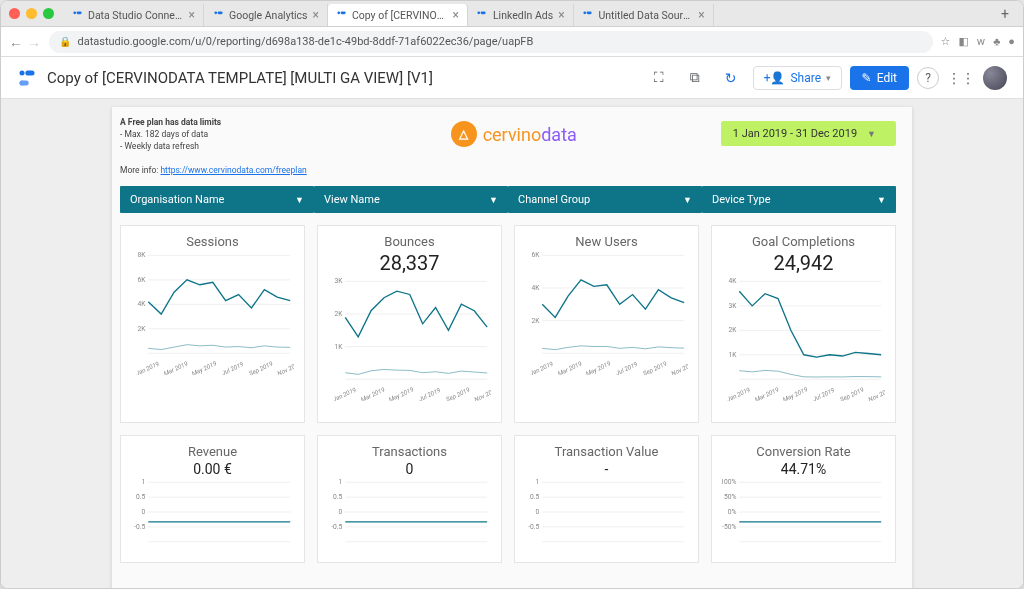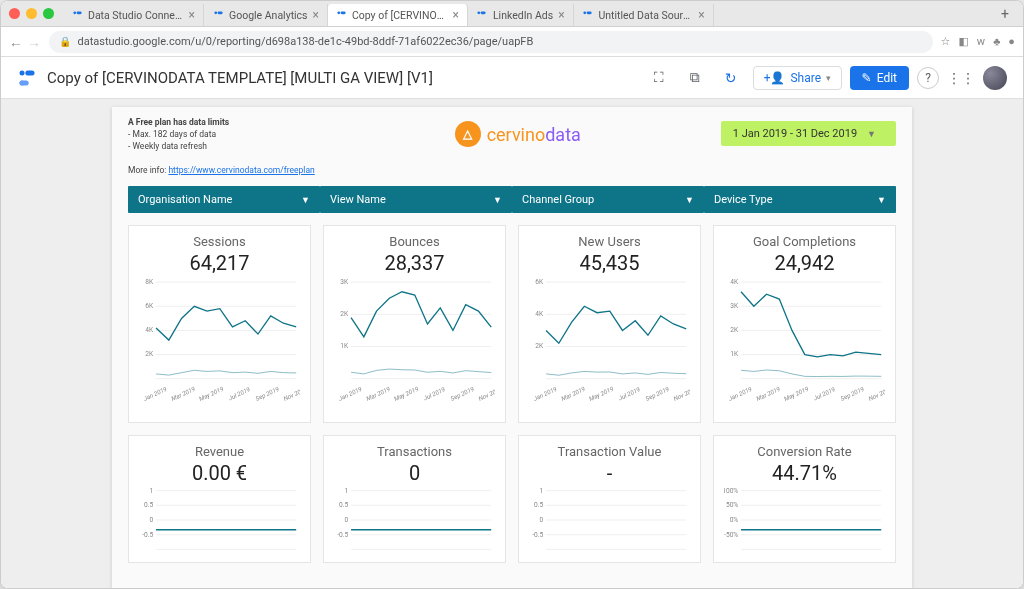--- a/index.html
+++ b/index.html
@@ -31,42 +31,42 @@
   .ds-logo { width:20px; height:20px; margin-right:10px; display:flex; align-items:center; }
   .doc-title{ font-size:15px; color:#333; font-weight:400; flex:1; }
   .hdr-actions{display:flex; align-items:center; gap:8px;}
   .icon-btn{ width:28px; height:28px; display:flex; align-items:center; justify-content:center; color:#5f6368; font-size:14px; border-radius:4px;}
   .share-btn{display:flex; align-items:center; gap:5px; border:1px solid #dadce0; border-radius:4px; padding:4px 10px; font-size:12px; color:#1a73e8;}
   .edit-btn{display:flex; align-items:center; gap:5px; background:#1a73e8; color:#fff; border-radius:4px; padding:5px 12px; font-size:12px;}
   .avatar{width:24px;height:24px;border-radius:50%; background: radial-gradient(circle at 30% 30%, #889, #445);}
 
   
   .report-scroll{ flex:1; overflow:auto; background:#eee; display:flex; justify-content:center; padding:8px 0 0 0;}
-  .report-page{ width:800px; background:#fafafa; box-shadow:0 1px 4px rgba(0,0,0,.15); padding:10px 16px 0 16px;}
+  .report-page{ width:800px; background:#fafafa; box-shadow:0 1px 4px rgba(0,0,0,.15); padding:10px 16px 0 8px;}
   .top-row{display:flex; justify-content:space-between; align-items:flex-start; margin-bottom:10px;}
   .plan-box{font-size:8.5px; color:#444; line-height:1.4; max-width:210px;}
   .plan-box b{font-weight:700;}
   .plan-box a{color:#1a73e8; text-decoration:underline;}
   .brand{display:flex; align-items:center; gap:6px; font-size:18px; margin-top:4px;}
   .brand-icon{width:26px;height:26px;border-radius:50%; background:#f7941e; display:inline-flex; align-items:center; justify-content:center; color:#fff; font-weight:700; font-size:12px;}
   .brand-text{color:#555;} .brand-text .c1{color:#f7941e;} .brand-text .c2{color:#8b5cf6;}
   .date-picker{ background:#bef264; border-radius:2px; padding:6px 20px 6px 12px; font-size:11px; color:#333; display:flex; align-items:center; gap:10px; margin-top:4px;}
   .date-picker .dd{color:#777; font-size:9px;}
 
   .filter-bar{display:flex; margin-bottom:12px;}
   .filter{flex:1; background:#0e7488; color:#fff; font-size:11px; padding:7px 10px; display:flex; align-items:center; justify-content:space-between; border-radius:1px;}
   .filter .dd{font-size:9px;}
 
   .card-grid{display:grid; grid-template-columns:repeat(4,1fr); gap:12px;}
   .card{background:#fff; border:1px solid #e5e5e5; padding:8px 10px 4px 10px;}
   .card.big{height:198px;}
   .card.small{height:128px;}
   .m-label{font-size:13px; color:#666; text-align:center;}
   .m-value{font-size:20px; font-weight:400; color:#222; text-align:center; margin-top:2px;}
-  .card.small .m-value{font-size:20px;}
+  .card.small .m-value{font-size:14px;}
   .spark-wrap{position:relative; height:126px;}
   .card.small .spark-wrap{height:70px;}
   svg.spark{width:100%; height:100%;}
   .gridline{stroke:#eee; stroke-width:1;}
   .series1{stroke:#0e7488; stroke-width:1.4; fill:none;}
   .series2{stroke:#0e7488; stroke-width:1; fill:none; opacity:.5;}
 </style>
 </head>
 <body>
 
@@ -215,21 +215,20 @@
           </div>
           <div class="filter">
             <span>Device Type</span>
             <span class="dd">▼</span>
           </div>
         </div>
 
       <div class="card-grid" id="big-cards">
           <div class="card big">
             <div class="m-label">Sessions</div>
-               <div class="m-value">64,217</div>
                <div class="spark-wrap"><svg class="spark" viewBox="0 0 170 126">
                 <line class="gridline" x1="18" x2="166" y1="4" y2="4"></line>
                 <text x="15" y="6" text-anchor="end" class="yaxis" style="font-size:7px;fill:#888">8K</text>
                 <line class="gridline" x1="18" x2="166" y1="29.5" y2="29.5"></line>
                 <text x="15" y="31.5" text-anchor="end" class="yaxis" style="font-size:7px;fill:#888">6K</text>
                 <line class="gridline" x1="18" x2="166" y1="55" y2="55"></line>
                 <text x="15" y="57" text-anchor="end" class="yaxis" style="font-size:7px;fill:#888">4K</text>
                 <line class="gridline" x1="18" x2="166" y1="80.5" y2="80.5"></line>
                 <text x="15" y="82.5" text-anchor="end" class="yaxis" style="font-size:7px;fill:#888">2K</text>
                 <line class="gridline" x1="18" x2="166" y1="106" y2="106"></line>
@@ -259,21 +258,20 @@
                 <text x="18" y="124" text-anchor="middle" transform="rotate(-25 18 124)" style="font-size:6.5px;fill:#888;font-style:italic">Jan 2019</text>
                 <text x="47.6" y="124" text-anchor="middle" transform="rotate(-25 47.6 124)" style="font-size:6.5px;fill:#888;font-style:italic">Mar 2019</text>
                 <text x="77.2" y="124" text-anchor="middle" transform="rotate(-25 77.2 124)" style="font-size:6.5px;fill:#888;font-style:italic">May 2019</text>
                 <text x="106.8" y="124" text-anchor="middle" transform="rotate(-25 106.8 124)" style="font-size:6.5px;fill:#888;font-style:italic">Jul 2019</text>
                 <text x="136.4" y="124" text-anchor="middle" transform="rotate(-25 136.4 124)" style="font-size:6.5px;fill:#888;font-style:italic">Sep 2019</text>
                 <text x="166" y="124" text-anchor="middle" transform="rotate(-25 166 124)" style="font-size:6.5px;fill:#888;font-style:italic">Nov 2019</text>
               </svg></div>
           </div>
           <div class="card big">
             <div class="m-label">New Users</div>
-               <div class="m-value">45,435</div>
                <div class="spark-wrap"><svg class="spark" viewBox="0 0 170 126">
                 <line class="gridline" x1="18" x2="166" y1="4" y2="4"></line>
                 <text x="15" y="6" text-anchor="end" class="yaxis" style="font-size:7px;fill:#888">6K</text>
                 <line class="gridline" x1="18" x2="166" y1="38" y2="38"></line>
                 <text x="15" y="40" text-anchor="end" class="yaxis" style="font-size:7px;fill:#888">4K</text>
                 <line class="gridline" x1="18" x2="166" y1="72" y2="72"></line>
                 <text x="15" y="74" text-anchor="end" class="yaxis" style="font-size:7px;fill:#888">2K</text>
                 <line class="gridline" x1="18" x2="166" y1="106" y2="106"></line>
                 <path class="series1" d="M18.0 55.0 L31.5 68.6 L44.9 46.5 L58.4 29.5 L71.8 36.3 L85.3 34.6 L98.7 55.0 L112.2 44.8 L125.6 60.1 L139.1 39.7 L152.5 48.2 L166.0 53.3 "></path>
                 <path class="series2" d="M18.0 100.9 L31.5 102.3 L44.9 99.9 L58.4 98.3 L71.8 99.0 L85.3 98.9 L98.7 100.9 L112.2 99.9 L125.6 101.4 L139.1 99.4 L152.5 100.2 L166.0 100.7 "></path>

